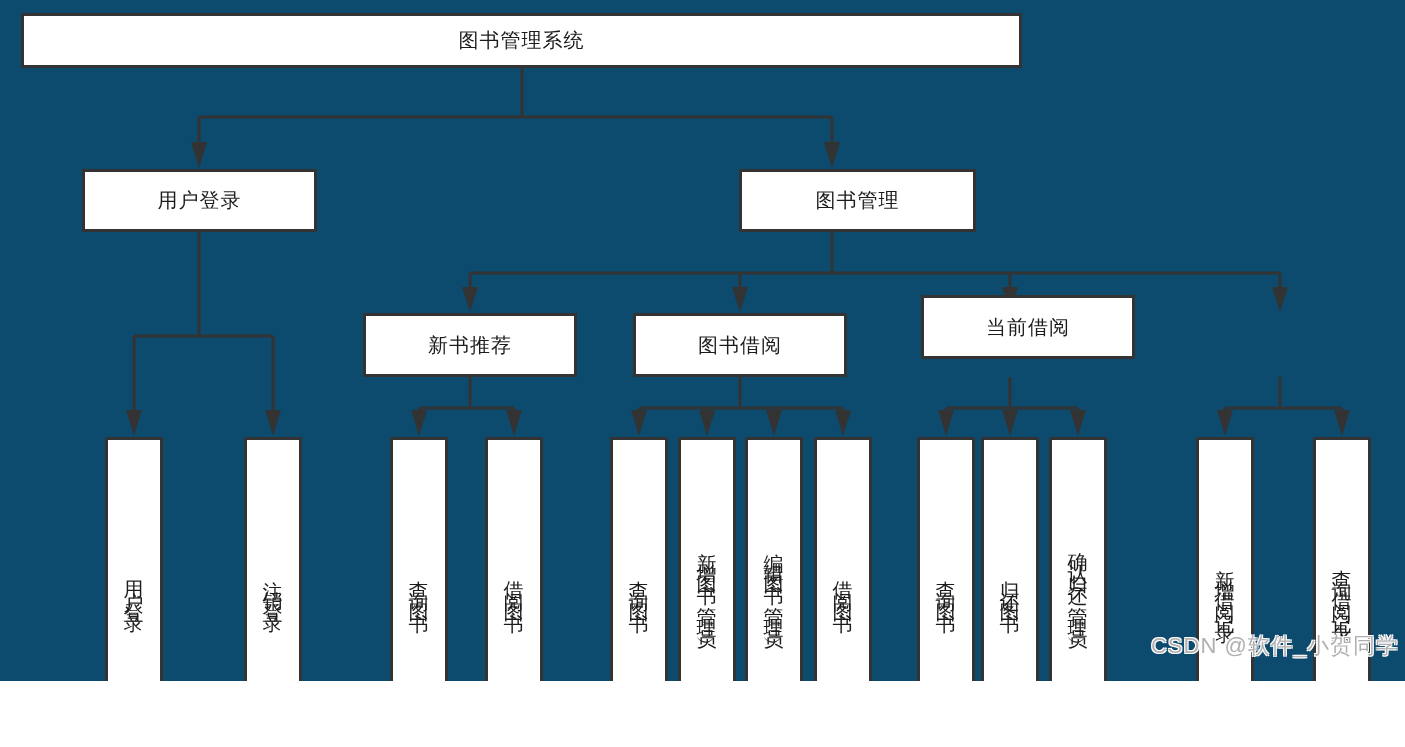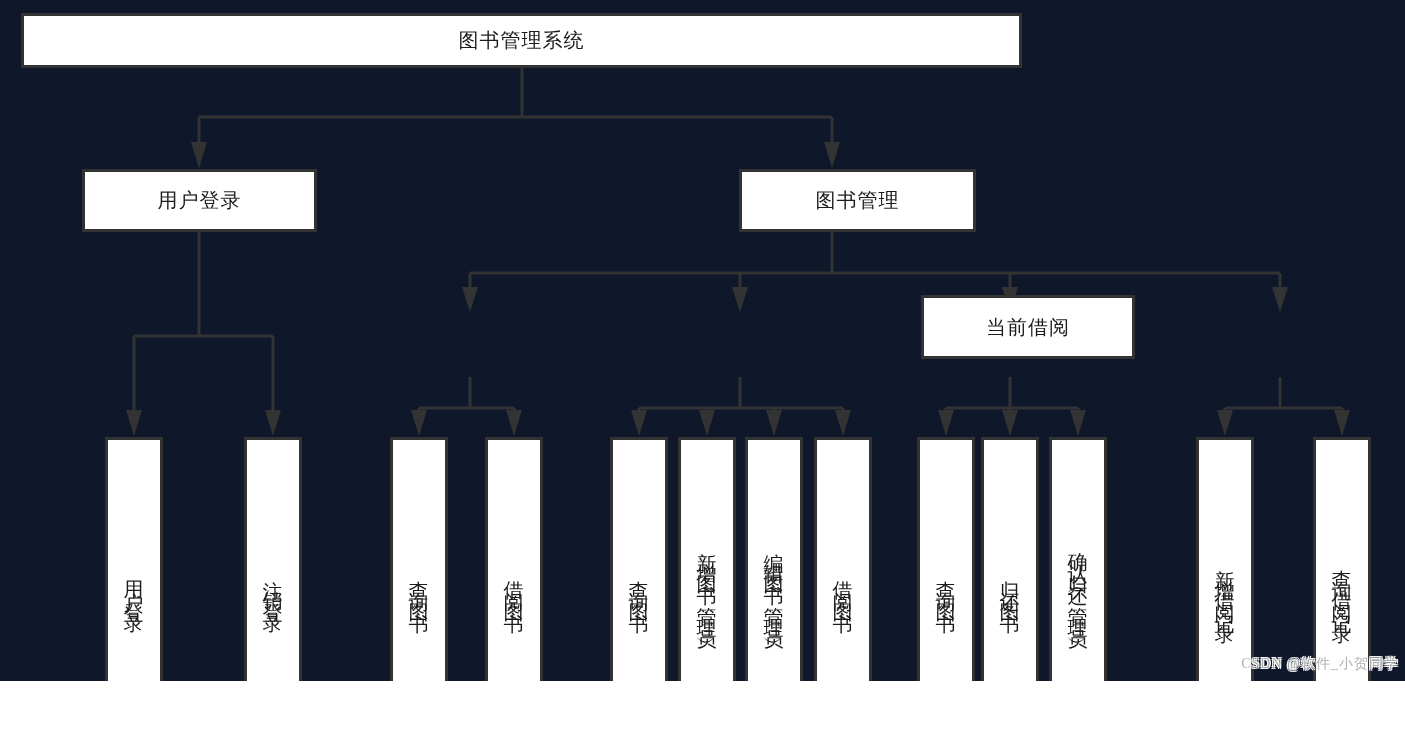--- a/index.html
+++ b/index.html
@@ -1,22 +1,22 @@
 <!DOCTYPE html>
 <html><head>
 <meta charset="utf-8">
 <style>
   html, body { margin: 0; padding: 0; background: #ffffff; }
   .stage {
     position: relative;
     width: 1405px;
     height: 681px;
-    background: #0f172a;
+    background: #0c4a6e;
     overflow: hidden;
-    font-family: Liberation Serif, serif;
+    font-family: Liberation Sans, sans-serif;
   }
   .connector-layer {
     position: absolute;
     left: 0; top: 0;
     width: 1405px; height: 747px;
     z-index: 0;
   }
   .node {
     position: absolute;
     box-sizing: border-box;
@@ -48,23 +48,23 @@
   .v-g1a { left: 105px; }  .v-g1b { left: 244px; }
   .v-g2a { left: 390px; }  .v-g2b { left: 485px; }
   .v-g3a { left: 610px; }  .v-g3b { left: 678px; }
   .v-g3c { left: 745px; }  .v-g3d { left: 814px; }
   .v-g4a { left: 917px; }  .v-g4b { left: 981px; }
   .v-g4c { left: 1049px; }
   .v-g5a { left: 1196px; } .v-g5b { left: 1313px; }
   .watermark {
     position: absolute;
     right: 6px;
-    bottom: 8px;
+    bottom: 20px;
     z-index: 2;
-    font-size: 14px;
+    font-size: 22px;
     color: #b0b0b0;
     letter-spacing: 1px;
     text-shadow: 1px 1px 0 #ffffff, -1px -1px 0 #ffffff, 1px -1px 0 #ffffff, -1px 1px 0 #ffffff;
   }
 </style>
 </head>
 <body>
 
 <div class="stage">
 
@@ -115,20 +115,26 @@
     <span>图书管理系统</span>
   </div>
 
   <div class="node hbox b-user">
     <span>用户登录</span>
   </div>
   <div class="node hbox b-mgmt">
     <span>图书管理</span>
   </div>
 
+  <div class="node hbox l2-0">
+    <span>新书推荐</span>
+  </div>
+  <div class="node hbox l2-1">
+    <span>图书借阅</span>
+  </div>
   <div class="node hbox l2-2">
     <span>当前借阅</span>
   </div>
 
   <div class="node vbox v-g1a">
     <span>用户登录</span>
   </div>
   <div class="node vbox v-g1b">
     <span>注销登录</span>
   </div>

